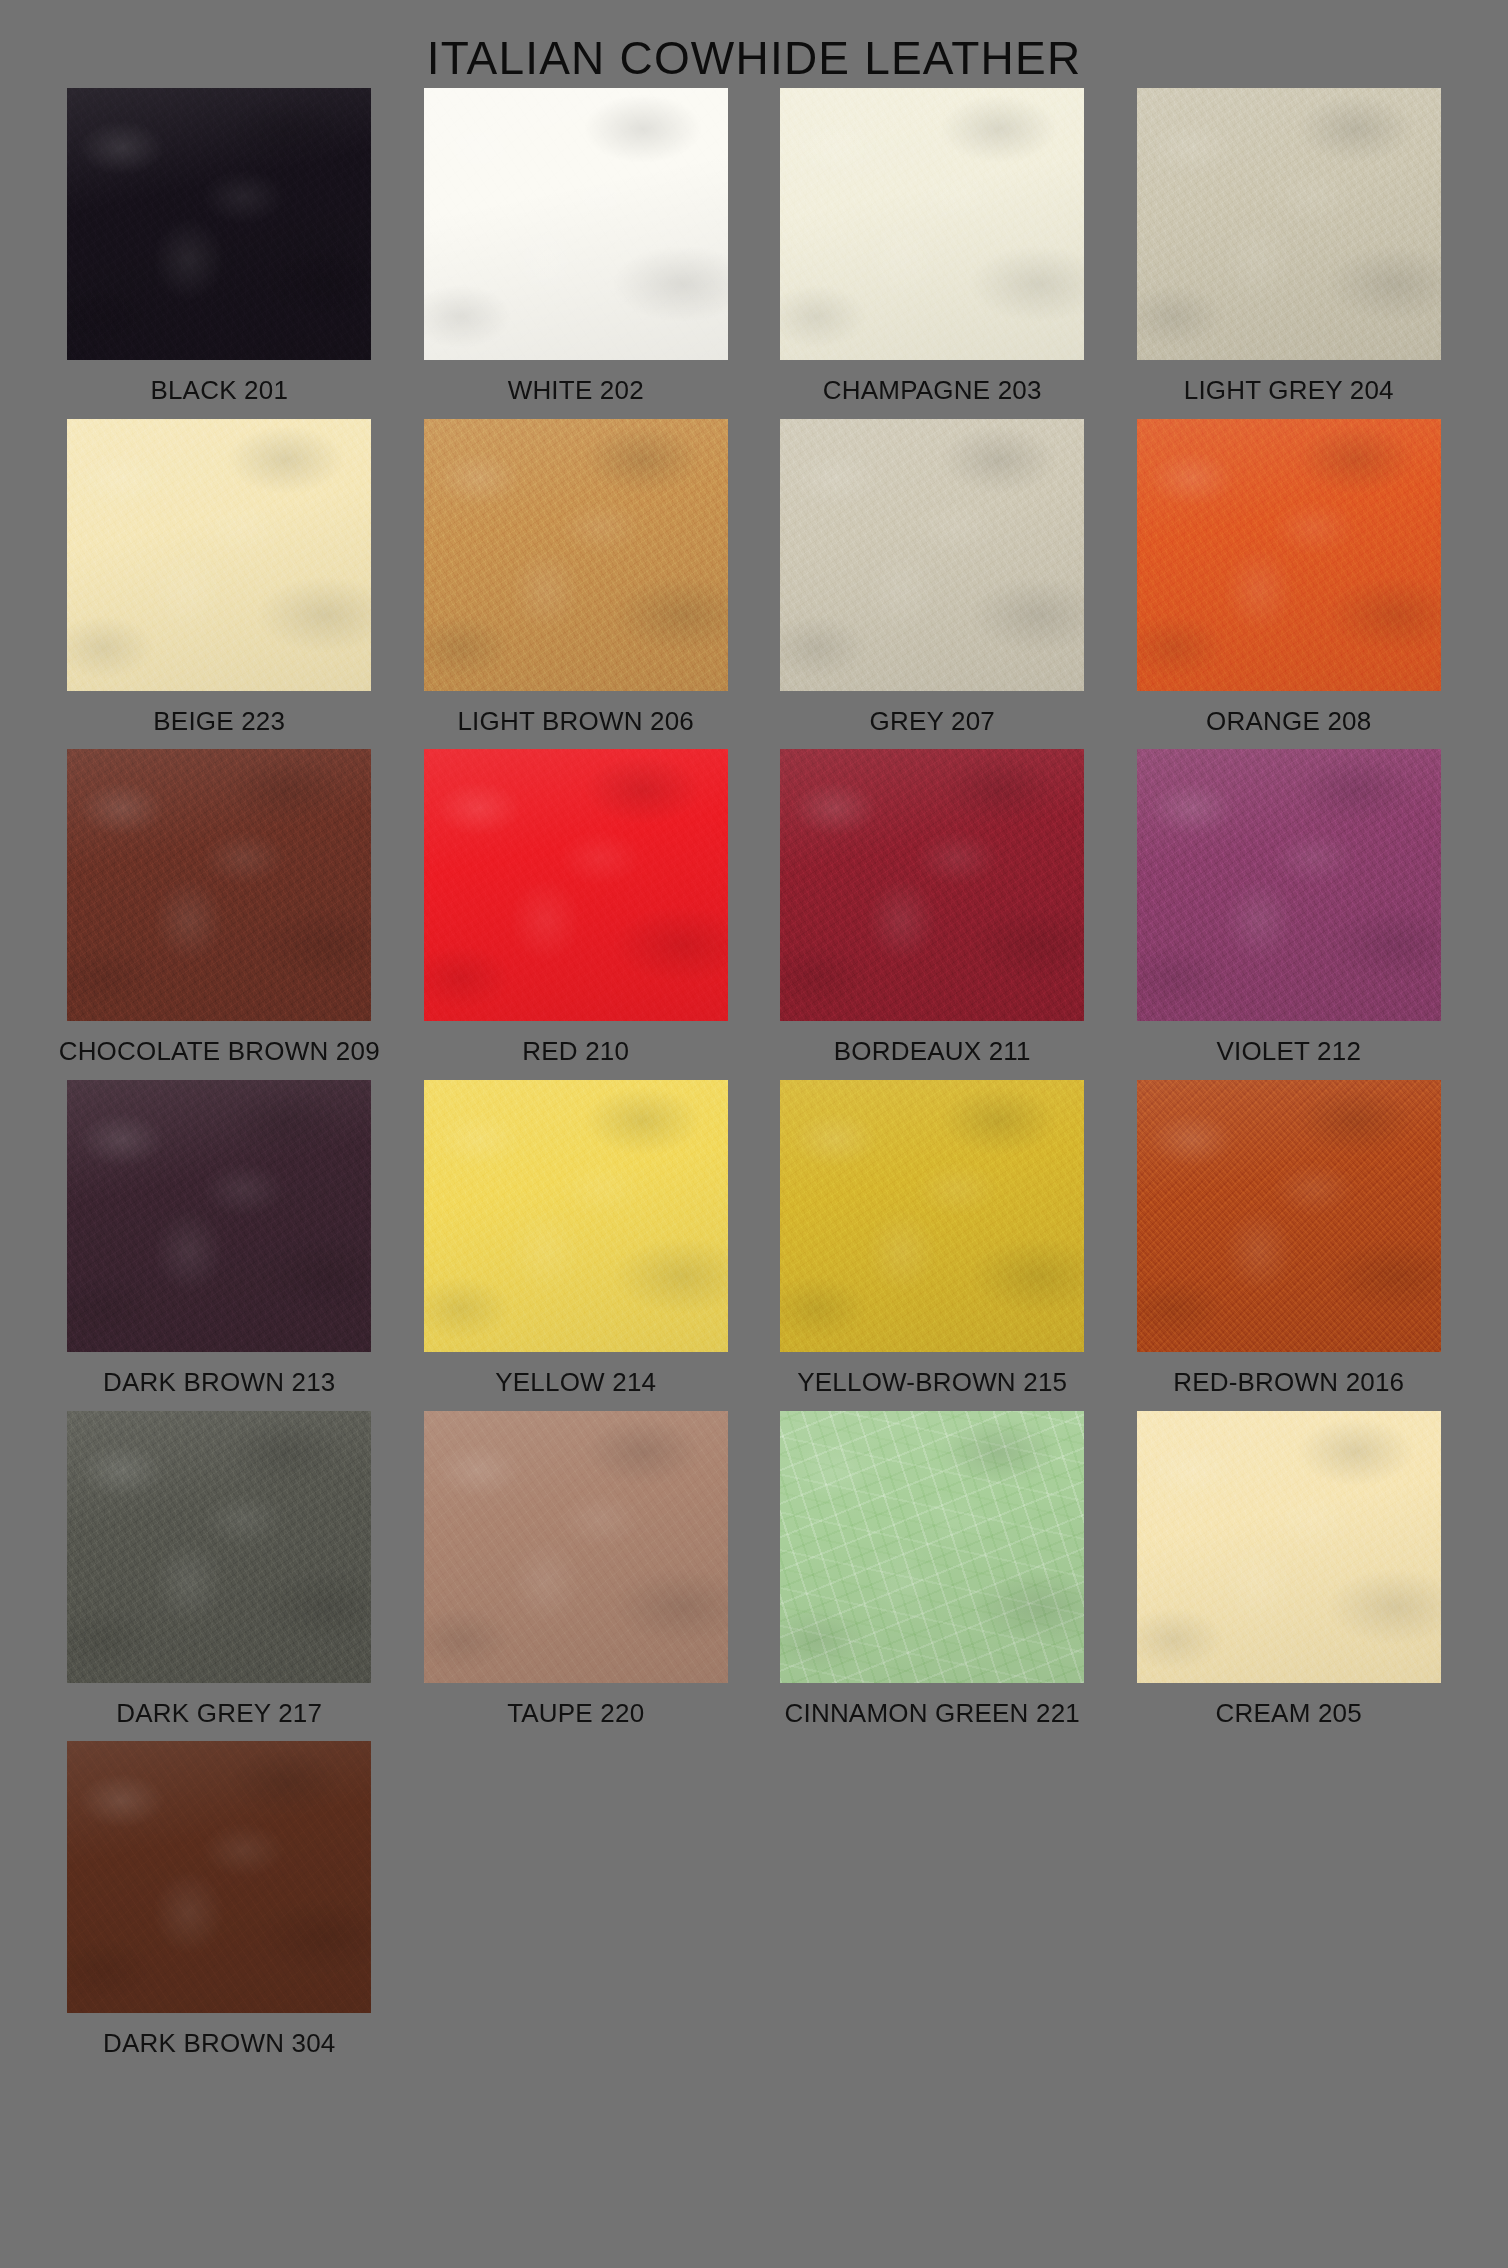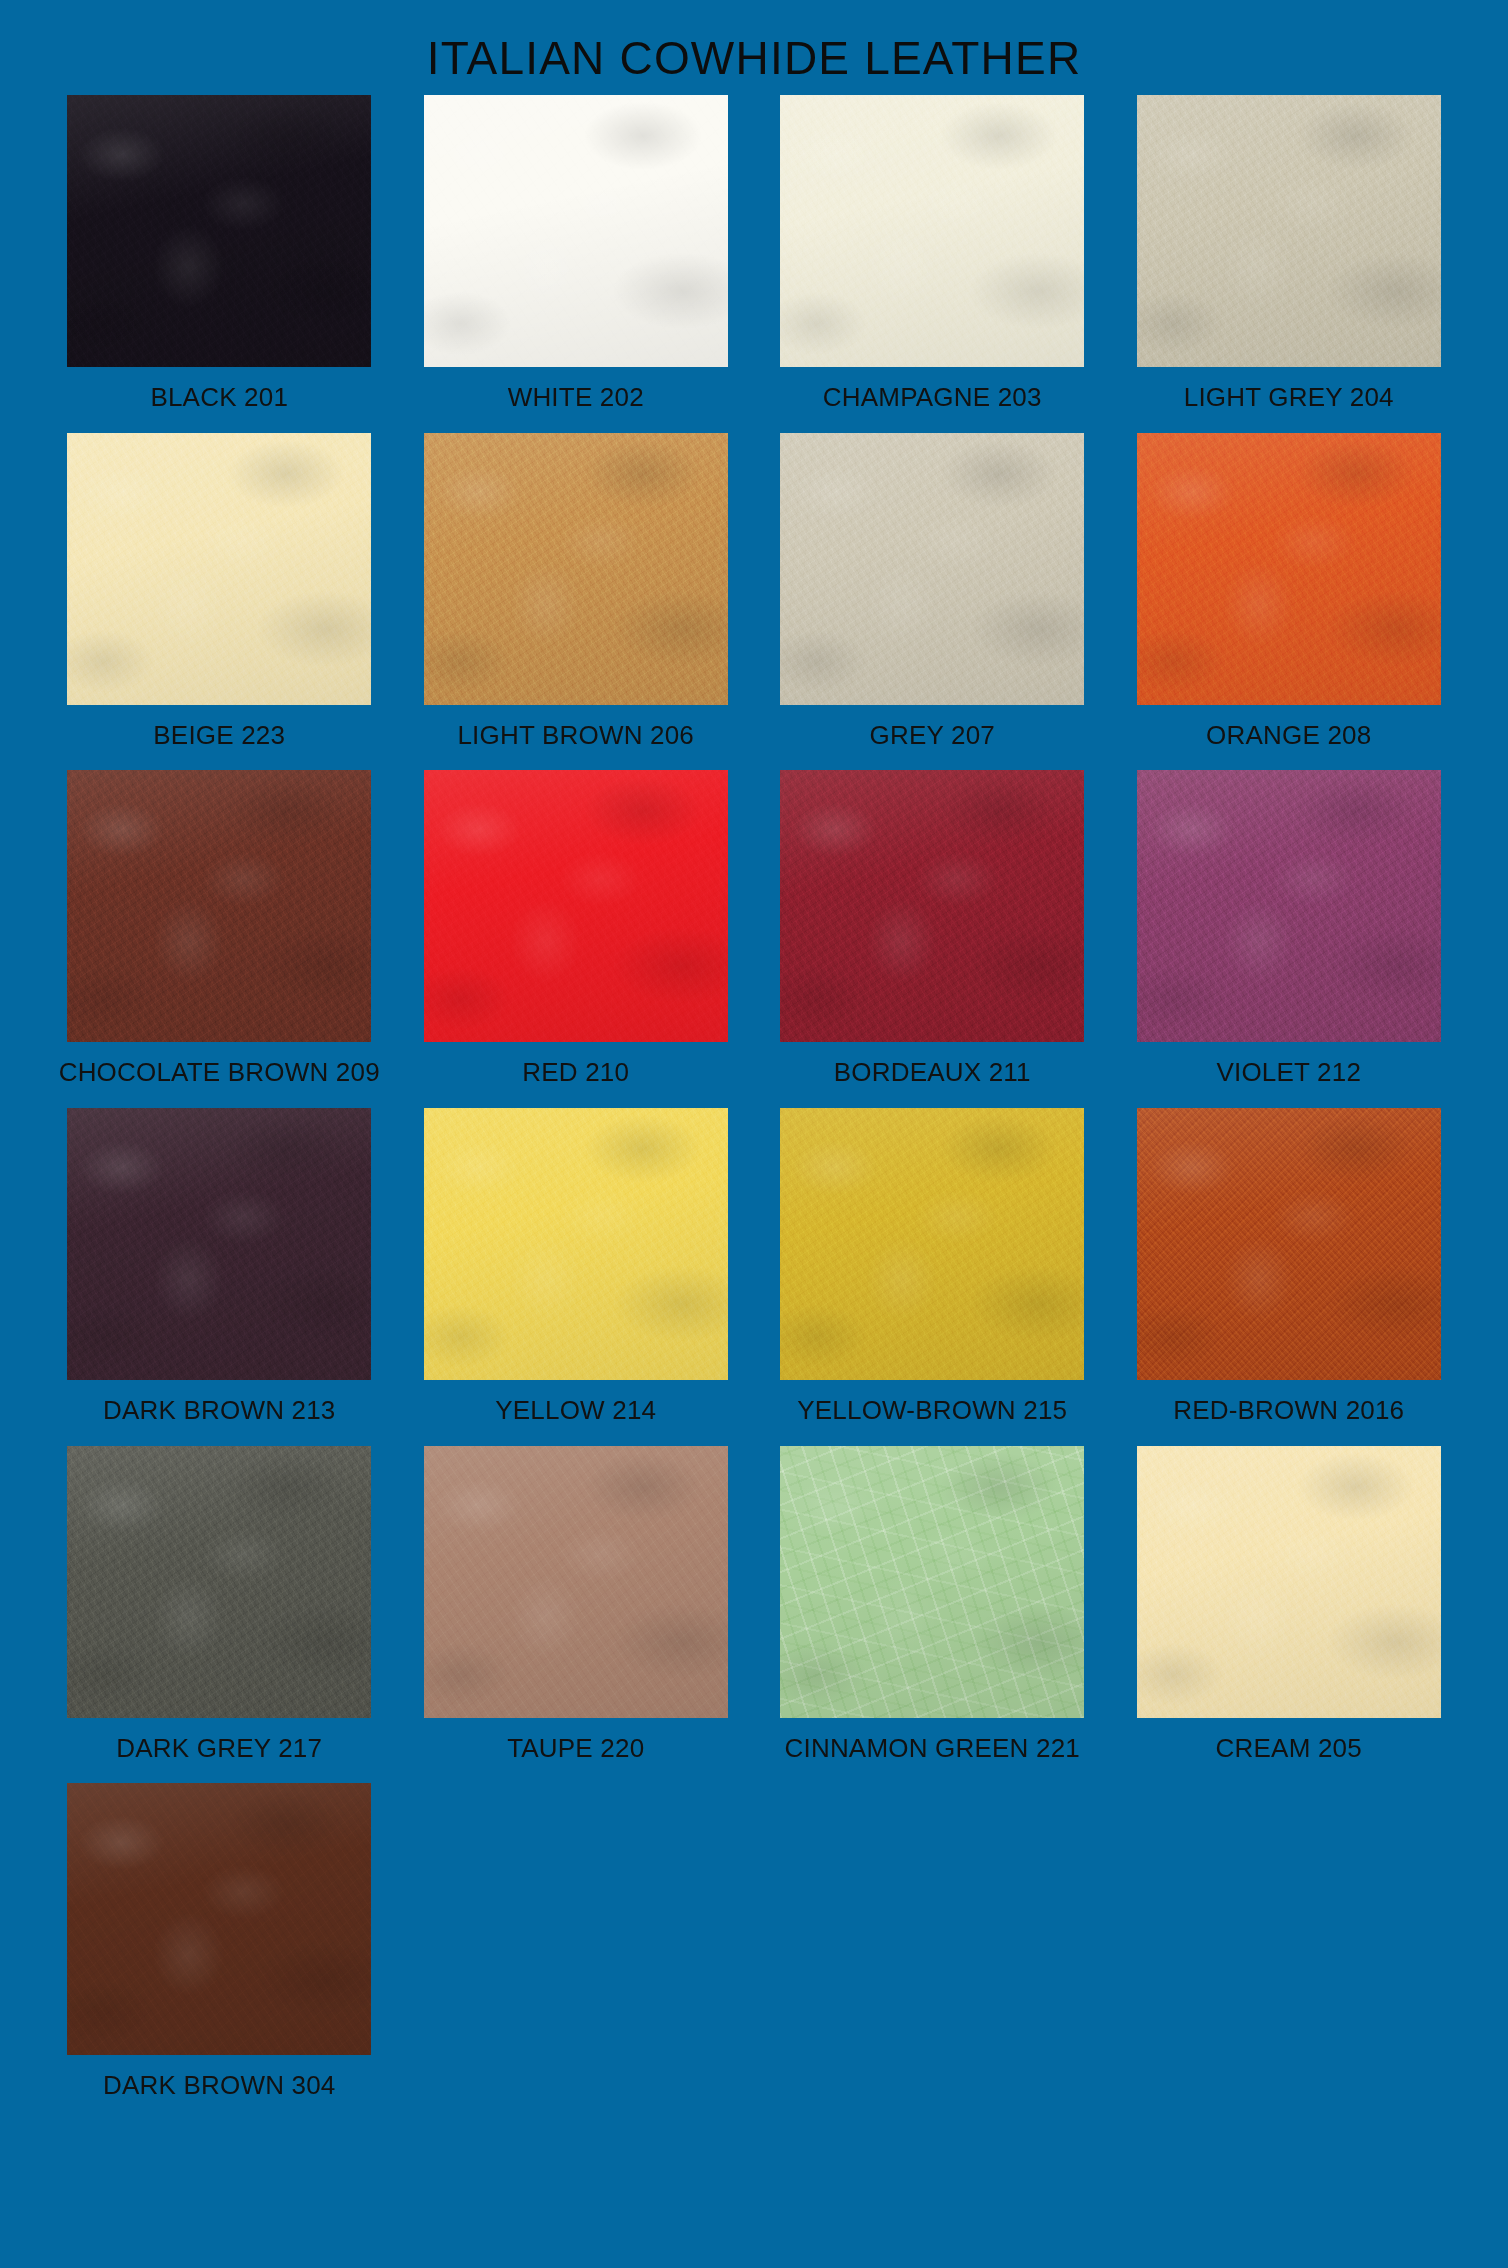--- a/index.html
+++ b/index.html
@@ -10,21 +10,21 @@
     height: 2268px;
     background: #ffffff;
     font-family: "Liberation Sans", sans-serif;
     overflow: hidden;
   }
 
   .page {
     width: 1508px;
     height: 2268px;
     position: relative;
-    background: #0369a1;
+    background: #737373;
     padding: 0;
   }
 
   .title {
     text-align: center;
     font-family: "Liberation Sans", sans-serif;
     font-size: 46px;
     font-weight: 400;
     letter-spacing: 1.2px;
     color: #0d0d0d;
@@ -40,21 +40,20 @@
     grid-template-columns: repeat(4, 1fr);
     column-gap: 10px;
     row-gap: 0px;
   }
 
   .cell {
     display: flex;
     flex-direction: column;
     align-items: center;
     width: 100%;
-    margin-top: 7px;
   }
 
   .swatch-wrap {
     width: 100%;
     display: flex;
     justify-content: center;
   }
 
   .swatch {
     width: 304px;

